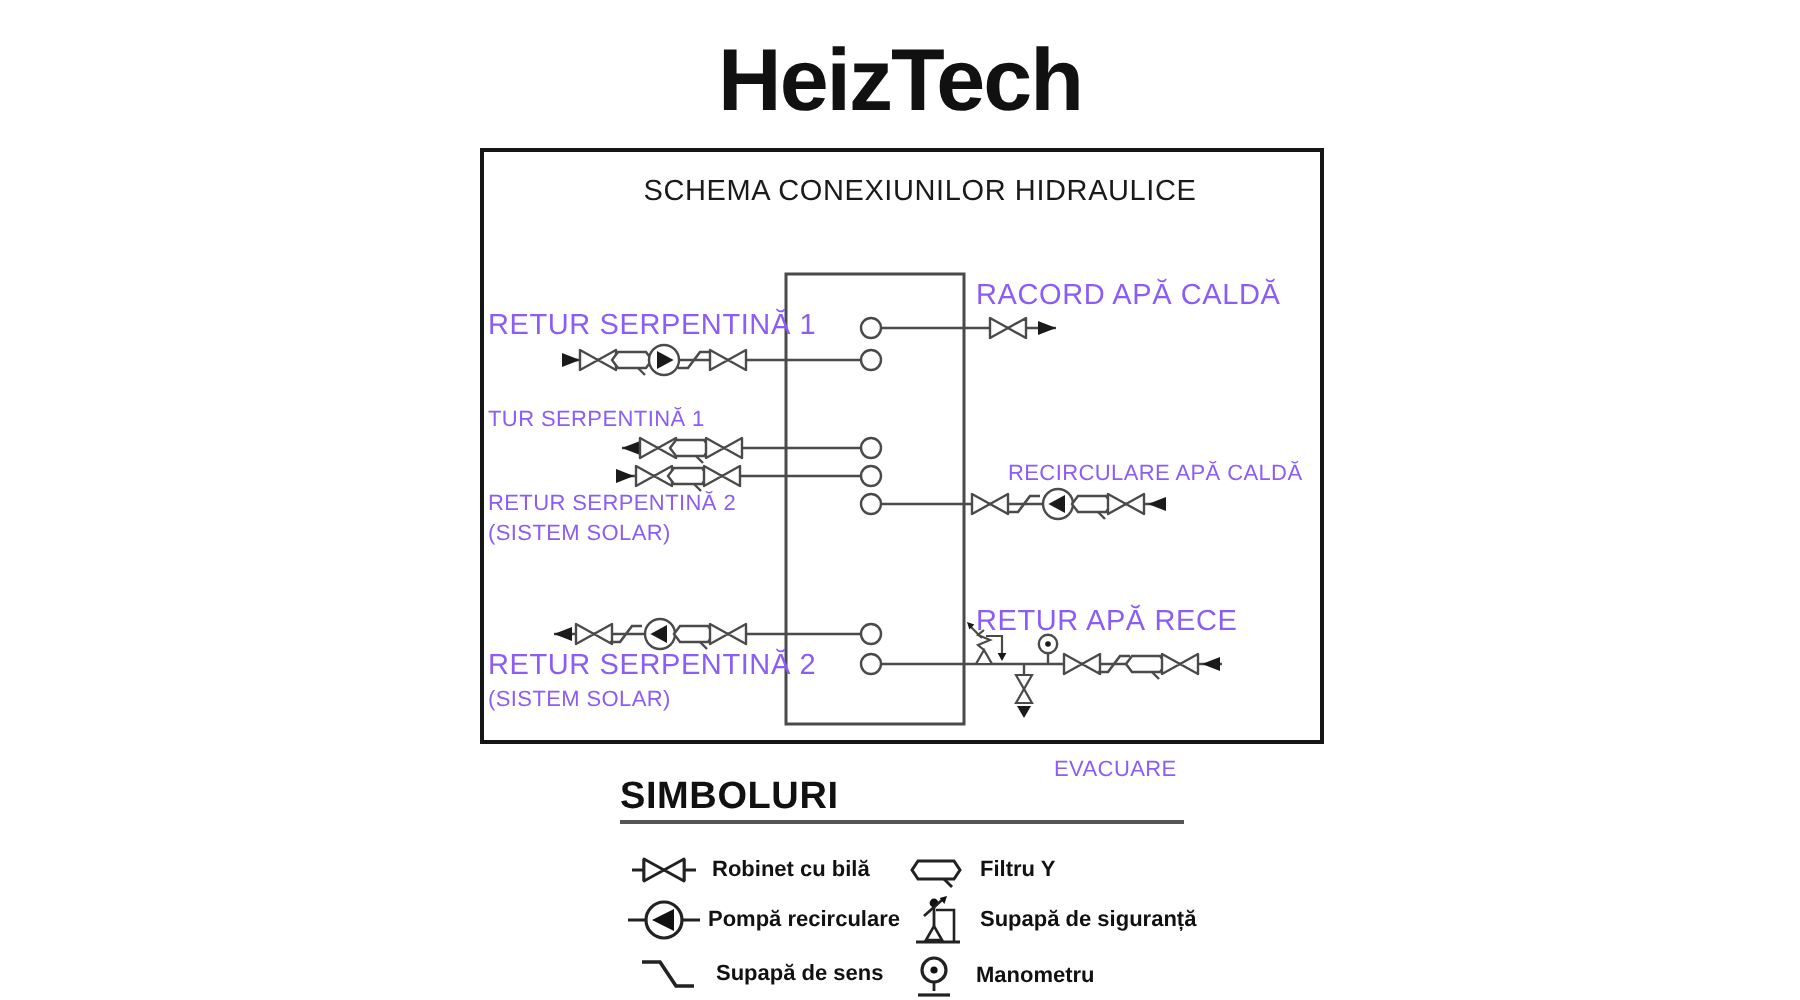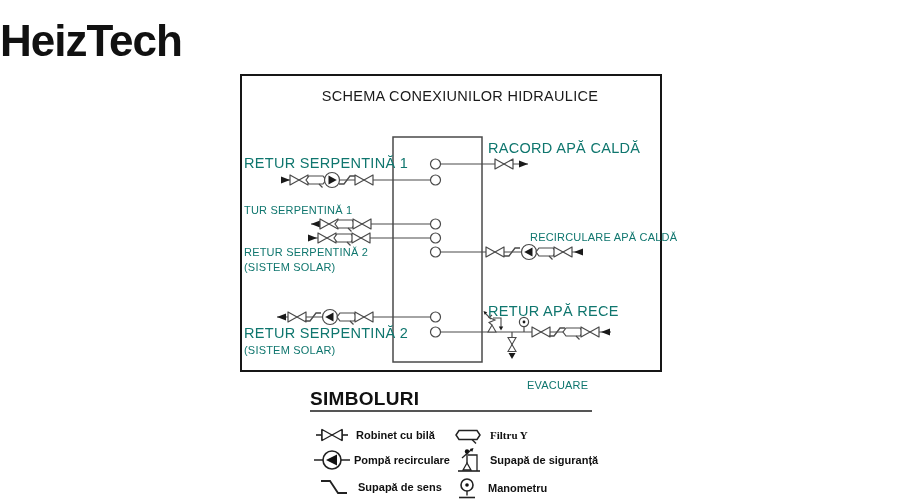--- a/index.html
+++ b/index.html
@@ -1,33 +1,33 @@
 <!DOCTYPE html>
 <html><head>
 <meta charset="utf-8">
 <style>
   html,body{margin:0;padding:0;background:#ffffff;}
   .stage{
     position:relative;width:900px;height:500px;background:#ffffff;overflow:hidden;
     font-family:"Liberation Sans","DejaVu Sans",sans-serif;color:#161616;
   }
   .logo{
-    position:absolute;left:0;top:16px;width:900px;text-align:left;
+    position:absolute;left:0;top:16px;width:900px;text-align:center;
     font-size:44px;font-weight:bold;letter-spacing:-1px;color:#111;
   }
   .schema-box{
     position:absolute;left:240px;top:74px;width:418px;height:294px;
     border:2px solid #161616;background:transparent;
   }
   .schema-title{
     position:absolute;left:240px;top:88px;width:440px;text-align:center;
     font-size:14.5px;letter-spacing:.3px;color:#1a1a1a;
   }
   .pipes{position:absolute;left:0;top:0;}
-  .lbl{position:absolute;color:#0f766e;white-space:nowrap;}
+  .lbl{position:absolute;color:#8b5cf6;white-space:nowrap;}
   .lbl-lg{font-size:14.5px;letter-spacing:.3px;}
   .lbl-sm{font-size:11px;letter-spacing:.2px;}
   .ralign{text-align:left;}
   .legend-title{
     position:absolute;left:310px;top:388px;font-size:19px;font-weight:bold;
     letter-spacing:.3px;color:#111;
   }
   .legend-rule{position:absolute;left:310px;top:410px;width:282px;height:2px;background:#555;}
   .legend-item{position:absolute;display:flex;align-items:center;}
   .legend-label{font-size:11px;font-weight:bold;color:#111;white-space:nowrap;}
@@ -171,21 +171,21 @@
   </svg>
 
   <div class="lbl lbl-lg ralign" style="left:244px;top:155px;width:144px;">RETUR SERPENTINĂ 1</div>
   <div class="lbl lbl-sm ralign" style="left:244px;top:204px;width:132px;">TUR SERPENTINĂ 1</div>
   <div class="lbl lbl-sm ralign" style="left:244px;top:246px;width:137px;">RETUR SERPENTINĂ 2</div>
   <div class="lbl lbl-sm ralign" style="left:244px;top:261px;width:137px;">(SISTEM SOLAR)</div>
   <div class="lbl lbl-lg ralign" style="left:244px;top:325px;width:138px;">RETUR SERPENTINĂ 2</div>
   <div class="lbl lbl-sm ralign" style="left:244px;top:344px;width:138px;">(SISTEM SOLAR)</div>
 
   <div class="lbl lbl-lg" style="left:488px;top:140px;">RACORD APĂ CALDĂ</div>
-  <div class="lbl lbl-sm" style="left:506px;top:231px;padding-left:24px;">RECIRCULARE APĂ CALDĂ</div>
+  <div class="lbl lbl-sm" style="left:480px;top:231px;padding-left:24px;">RECIRCULARE APĂ CALDĂ</div>
   <div class="lbl lbl-lg" style="left:488px;top:303px;">RETUR APĂ RECE</div>
   <div class="lbl lbl-sm" style="left:527px;top:351px;margin-top:28px;">EVACUARE</div>
 
   <div class="legend-title">SIMBOLURI</div>
   <div class="legend-rule"></div>
 
   <div class="legend-item" style="left:314px;top:424px;">
     <svg class="licon" width="36" height="22" viewBox="-18 -11 36 22">
       <line x1="-16" y1="0" x2="16" y2="0" stroke="#222" stroke-width="1.6"></line>
       <line x1="-10" y1="-5.5" x2="-10" y2="5.5" stroke="#222" stroke-width="1.6"></line>
@@ -209,21 +209,21 @@
       <path d="M -13 -6 L -4 -6 L 4 6 L 13 6" fill="none" stroke="#222" stroke-width="1.8"></path>
     </svg>
     <span class="legend-label" style="margin-left:8px;">Supapă de sens</span>
   </div>
 
   <div class="legend-item" style="left:452px;top:425px;">
     <svg class="licon" width="32" height="20" viewBox="-16 -10 32 20">
       <path d="M -9 -4.5 H 9 L 12 0 L 9 4.5 H -9 L -12 0 Z" fill="#ffffff" stroke="#222" stroke-width="1.5"></path>
       <line x1="4" y1="4.5" x2="8" y2="8.5" stroke="#222" stroke-width="1.5"></line>
     </svg>
-    <span class="legend-label" style="margin-left:6px;font-family:Liberation Serif, serif;">Filtru Y</span>
+    <span class="legend-label" style="margin-left:6px;">Filtru Y</span>
   </div>
 
   <div class="legend-item" style="left:452px;top:446px;">
     <svg class="licon" width="34" height="28" viewBox="-17 -14 34 28">
       <line x1="-11" y1="11" x2="11" y2="11" stroke="#222" stroke-width="1.6"></line>
       <path d="M -6 10 L 2 10 L -2 3 Z" fill="#ffffff" stroke="#222" stroke-width="1.3"></path>
       <line x1="-2" y1="3" x2="-2" y2="-7" stroke="#222" stroke-width="1.4"></line>
       <circle cx="-2" cy="-8.5" r="2.2" fill="#111"></circle>
       <line x1="-7" y1="-2" x2="2" y2="-10" stroke="#222" stroke-width="1.3"></line>
       <path d="M 4.5 -12 L 0.8 -11 L 3.2 -8 Z" fill="#111"></path>

